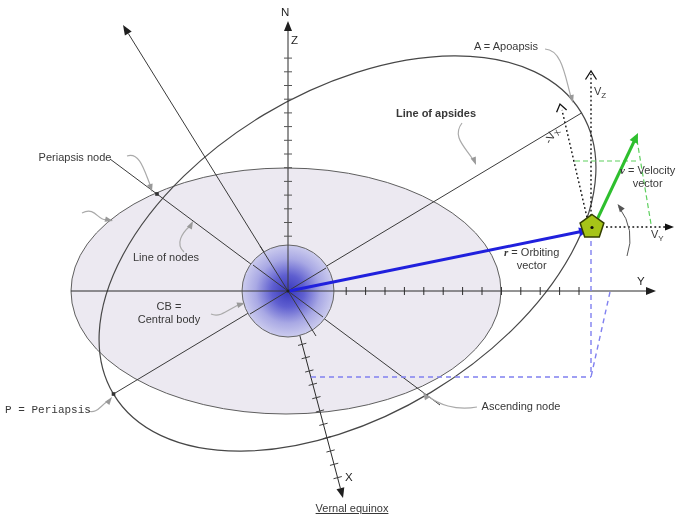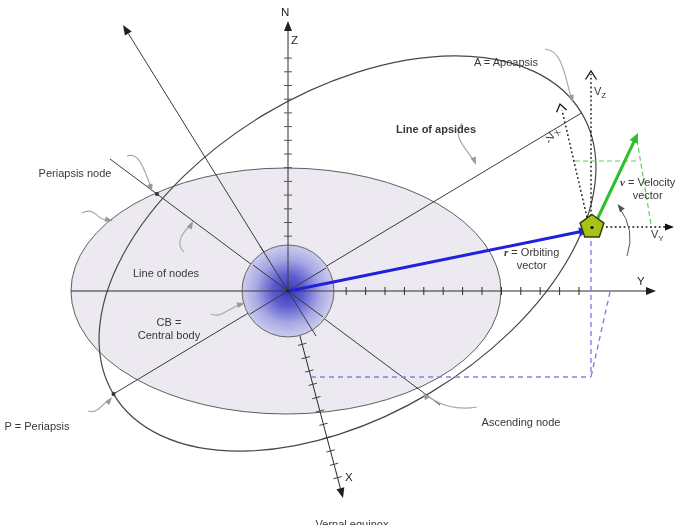--- a/index.html
+++ b/index.html
@@ -2,21 +2,21 @@
 <html><head>
 <meta charset="utf-8">
 <style>
   html,body{margin:0;padding:0;background:#fff;}
   .stage{
     position:relative;width:700px;height:525px;background:#ffffff;overflow:hidden;
     font-family:"Liberation Sans", sans-serif;color:#383838;
   }
   .stage svg{position:absolute;left:0;top:0;}
   .lbl{position:absolute;font-size:11px;line-height:13px;white-space:nowrap;color:#383838;}
-  .lbl-c{transform:translateX(-50%);text-align:center;margin-top:16px;}
+  .lbl-c{transform:translateX(-50%);text-align:center;}
   .axis-letter{font-size:11.5px;color:#1f1f1f;}
   .sym{font-weight:bold;font-style:italic;font-family:"Liberation Serif",serif;}
   sub{font-size:8px;}
   .rot{transform:rotate(-62deg);transform-origin:center center;}
 </style>
 </head>
 <body>
 
 <div class="stage">
 
@@ -188,25 +188,25 @@
   <div class="lbl lbl-c" style="left:75px;top:151px;">Periapsis node</div>
 
 
   <div class="lbl lbl-c" style="left:166px;top:251px;">Line of nodes</div>
 
   <div class="lbl lbl-c" style="left:169px;top:300px;">
     <div>CB =</div>
     <div>Central body</div>
   </div>
 
-  <div class="lbl lbl-c" style="left:37px;top:404px;">P = Periapsis</div>
+  <div class="lbl lbl-c" style="left:48px;top:404px;font-family:Liberation Mono, monospace;">P = Periapsis</div>
   <div class="lbl lbl-c" style="left:521px;top:400px;">Ascending node</div>
   <div class="lbl lbl-c" style="left:352px;top:502px;text-decoration:underline;">Vernal equinox</div>
 
-  <div class="lbl" style="left:620px;top:176px;text-align:center;">
+  <div class="lbl" style="left:620px;top:164px;text-align:center;">
     <div><span class="sym">v</span> <span>= Velocity</span></div>
     <div>vector</div>
   </div>
 
   <div class="lbl" style="left:504px;top:246px;text-align:center;">
     <div><span class="sym">r</span> <span>= Orbiting</span></div>
     <div>vector</div>
   </div>
 
 

